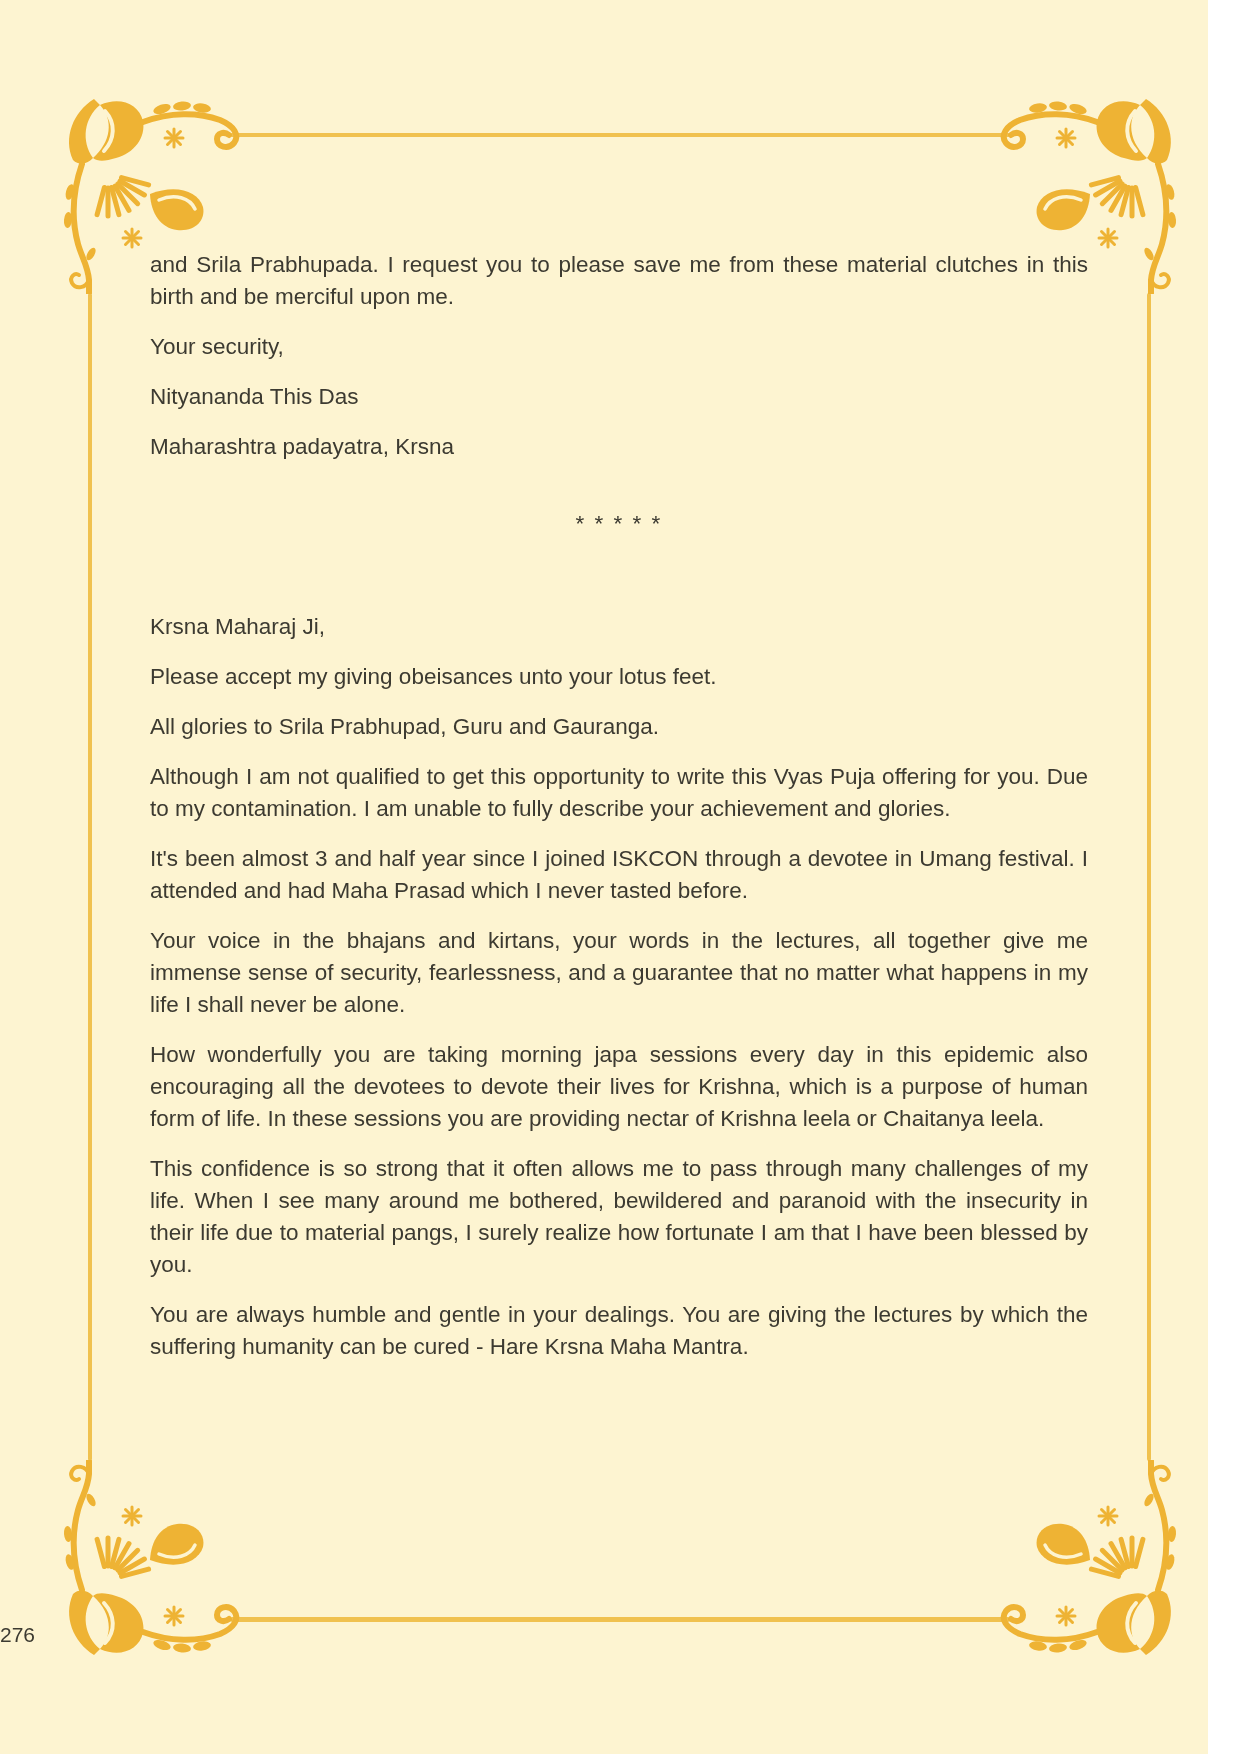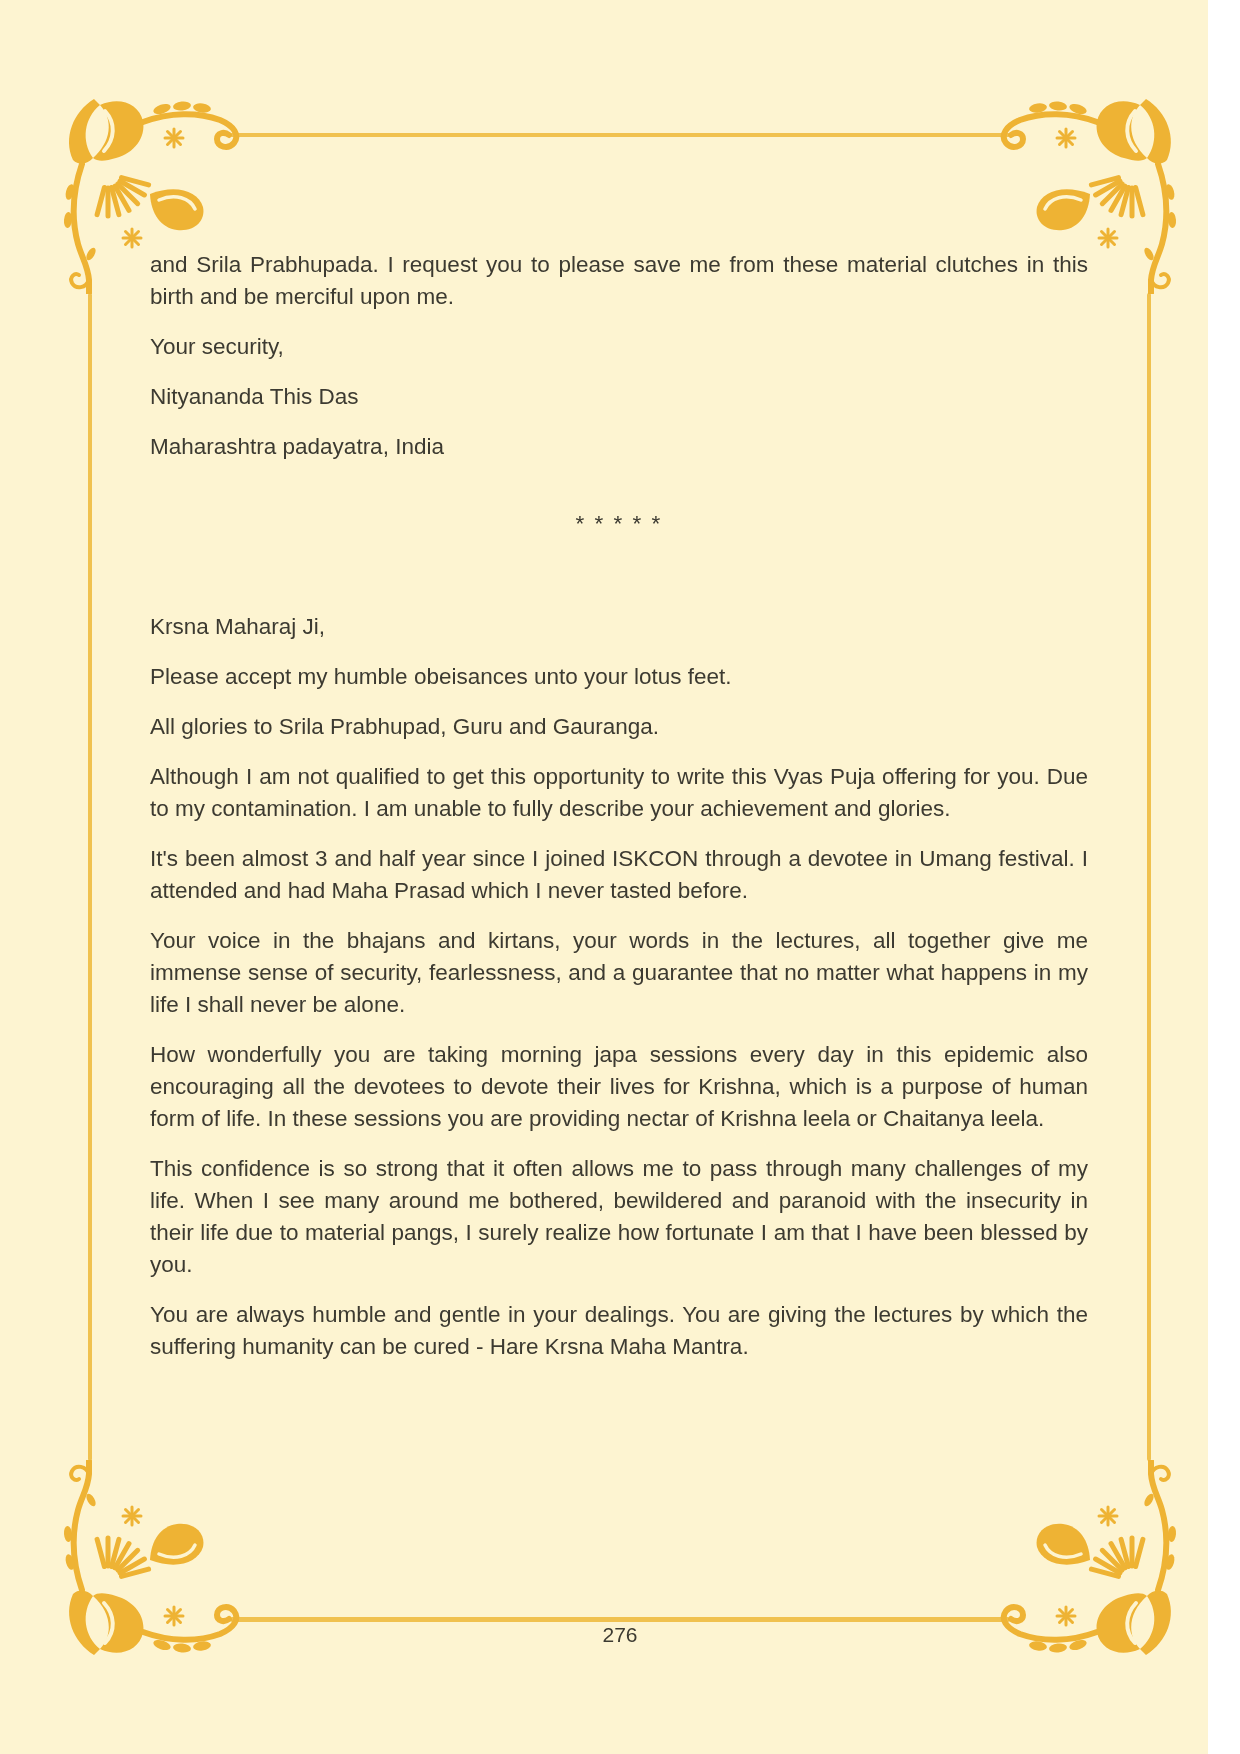--- a/index.html
+++ b/index.html
@@ -42,21 +42,21 @@
   }
   .content p{margin:0 0 18px 0;}
   .content p.justify{text-align:justify;}
   .separator{
     text-align:center;
     margin:45px 0 71px 0 !important;
     letter-spacing:2px;
   }
   .page-number{
     position:absolute;left:0;top:1622px;width:1240px;
-    text-align:center;color:var(--ink);font-size:21px;line-height:26px;
+    text-align:left;color:var(--ink);font-size:21px;line-height:26px;
   }
 </style>
 </head>
 <body>
 
 <svg width="0" height="0" style="position:absolute">
   <defs>
     <g id="corner-flourish">
 
       <path fill="currentColor" d="M36 5 C15 18 5 44 15 66 C21 72 30 70 35 64 C23 47 26 24 42 11 Z"></path>
@@ -132,26 +132,26 @@
   <div class="corner br">
     <svg viewBox="0 0 196 200">
         <use href="#corner-flourish"></use>
       </svg>
   </div>
 
   <div class="content">
     <p class="justify">and Srila Prabhupada. I request you to please save me from these material clutches in this birth and be merciful upon me.</p>
     <p>Your security,</p>
     <p>Nityananda This Das</p>
-    <p>Maharashtra padayatra, India</p>
+    <p>Maharashtra padayatra, Krsna</p>
 
     <p class="separator">* * * * *</p>
 
     <p>Krsna Maharaj Ji,</p>
-    <p>Please accept my humble obeisances unto your lotus feet.</p>
+    <p>Please accept my giving obeisances unto your lotus feet.</p>
     <p>All glories to Srila Prabhupad, Guru and Gauranga.</p>
     <p class="justify">Although I am not qualified to get this opportunity to write this Vyas Puja offering for you. Due to my contamination. I am unable to fully describe your achievement and glories.</p>
     <p class="justify">It's been almost 3 and half year since I joined ISKCON through a devotee in Umang festival. I attended and had Maha Prasad which I never tasted before.</p>
     <p class="justify">Your voice in the bhajans and kirtans, your words in the lectures, all together give me immense sense of security, fearlessness, and a guarantee that no matter what happens in my life I shall never be alone.</p>
     <p class="justify">How wonderfully you are taking morning japa sessions every day in this epidemic also encouraging all the devotees to devote their lives for Krishna, which is a purpose of human form of life. In these sessions you are providing nectar of Krishna leela or Chaitanya leela.</p>
     <p class="justify">This confidence is so strong that it often allows me to pass through many challenges of my life. When I see many around me bothered, bewildered and paranoid with the insecurity in their life due to material pangs, I surely realize how fortunate I am that I have been blessed by you.</p>
     <p class="justify">You are always humble and gentle in your dealings. You are giving the lectures by which the suffering humanity can be cured - Hare Krsna Maha Mantra.</p>
   </div>
 
   <div class="page-number">276</div>

